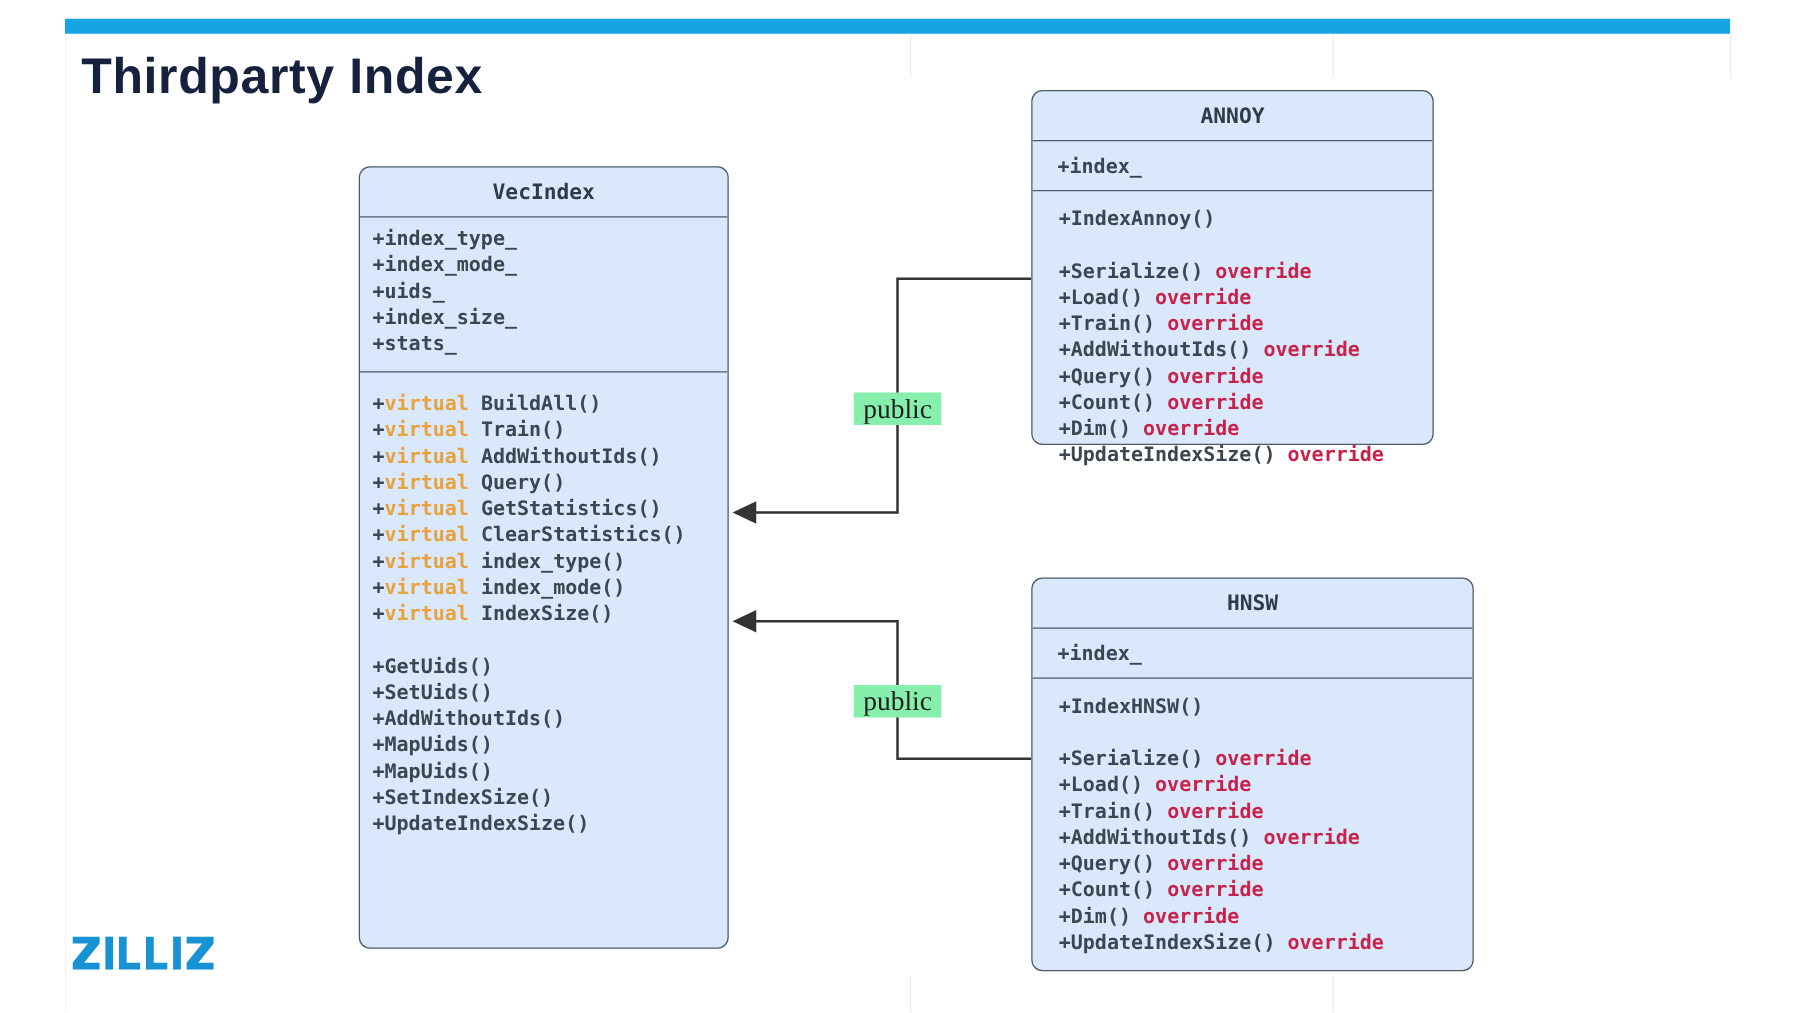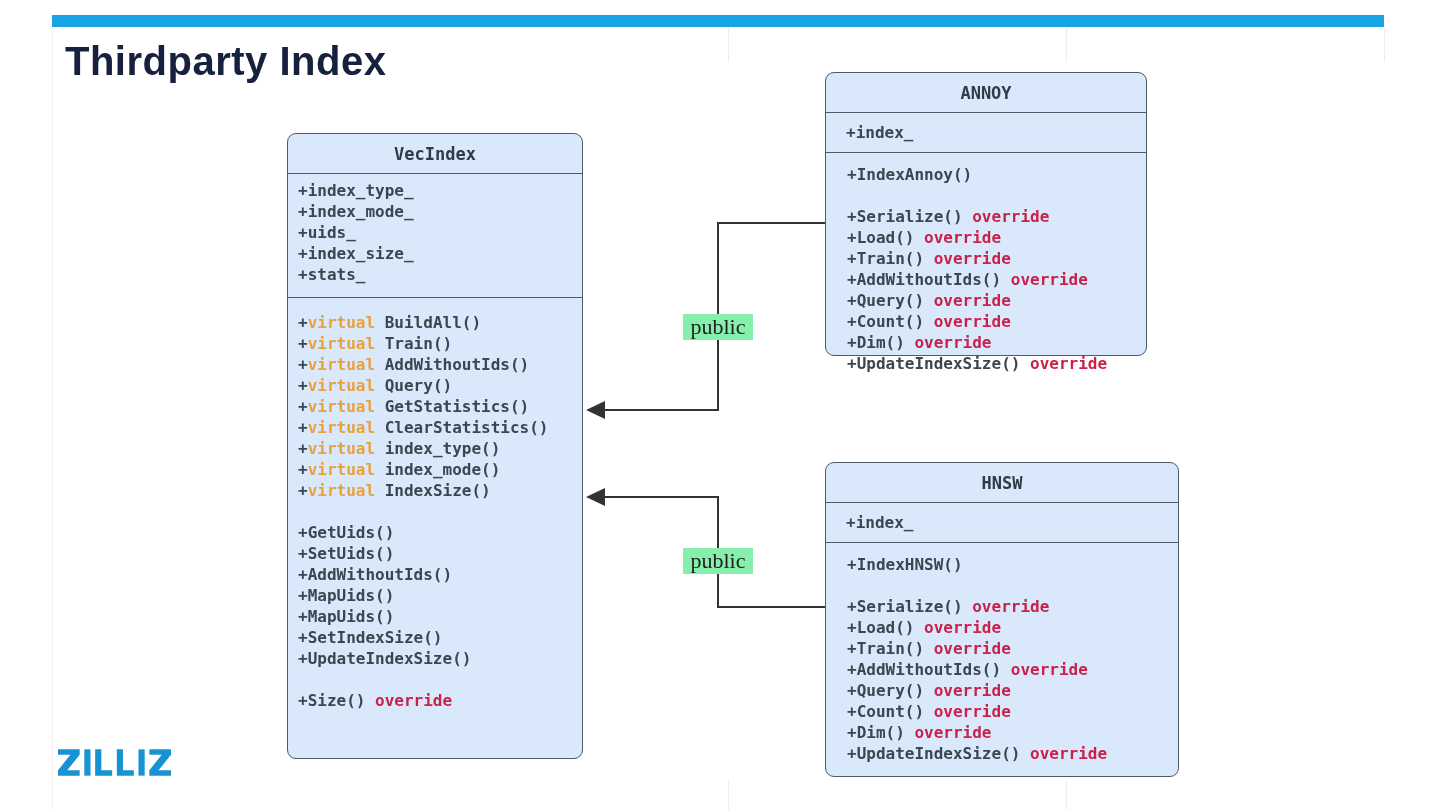--- a/index.html
+++ b/index.html
@@ -91,21 +91,20 @@
       <div class="row"><span>+</span><span class="kw">virtual</span><span> IndexSize()</span></div>
       <div class="spacer"></div>
       <div class="row"><span>+GetUids()</span></div>
       <div class="row"><span>+SetUids()</span></div>
       <div class="row"><span>+AddWithoutIds()</span></div>
       <div class="row"><span>+MapUids()</span></div>
       <div class="row"><span>+MapUids()</span></div>
       <div class="row"><span>+SetIndexSize()</span></div>
       <div class="row"><span>+UpdateIndexSize()</span></div>
       <div class="spacer"></div>
-      <div class="row"><span>+Size() </span><span class="ov">override</span></div>
     </div>
 </div>
 
 <div class="uml-box small" id="box-annoy">
   <div class="uml-title">ANNOY</div>
   <div class="uml-attrs" id="annoy-attrs">
       <div class="row"><span>+index_</span></div>
     </div>
   <div class="uml-methods" id="annoy-methods">
       <div class="row"><span>+IndexAnnoy()</span></div>

